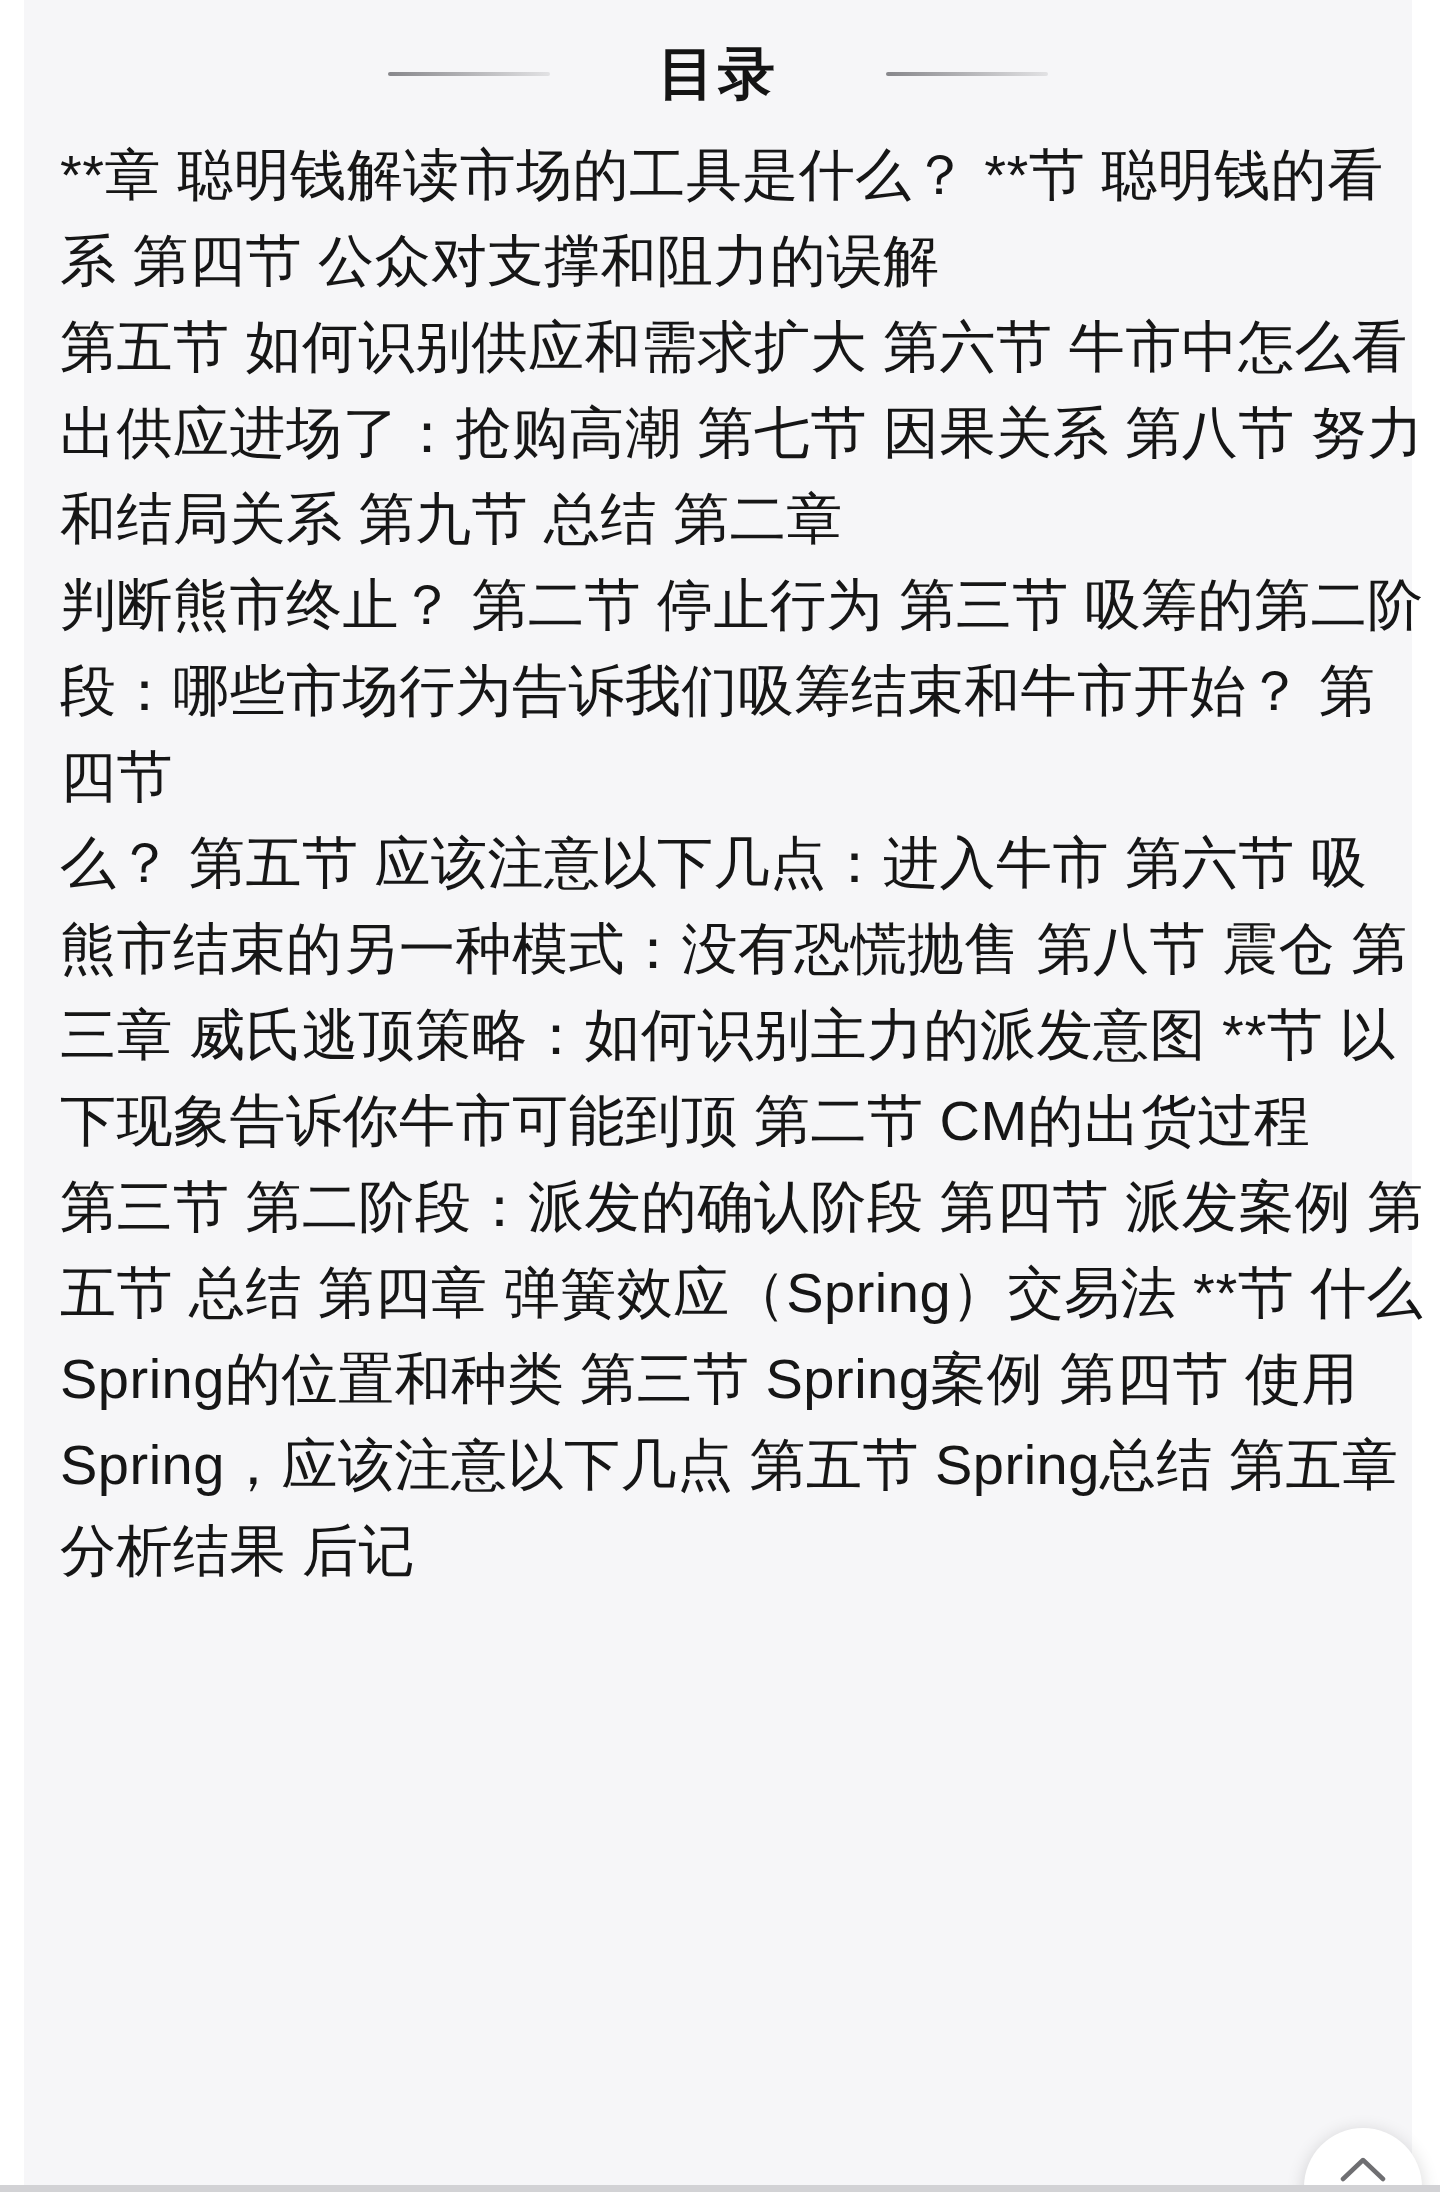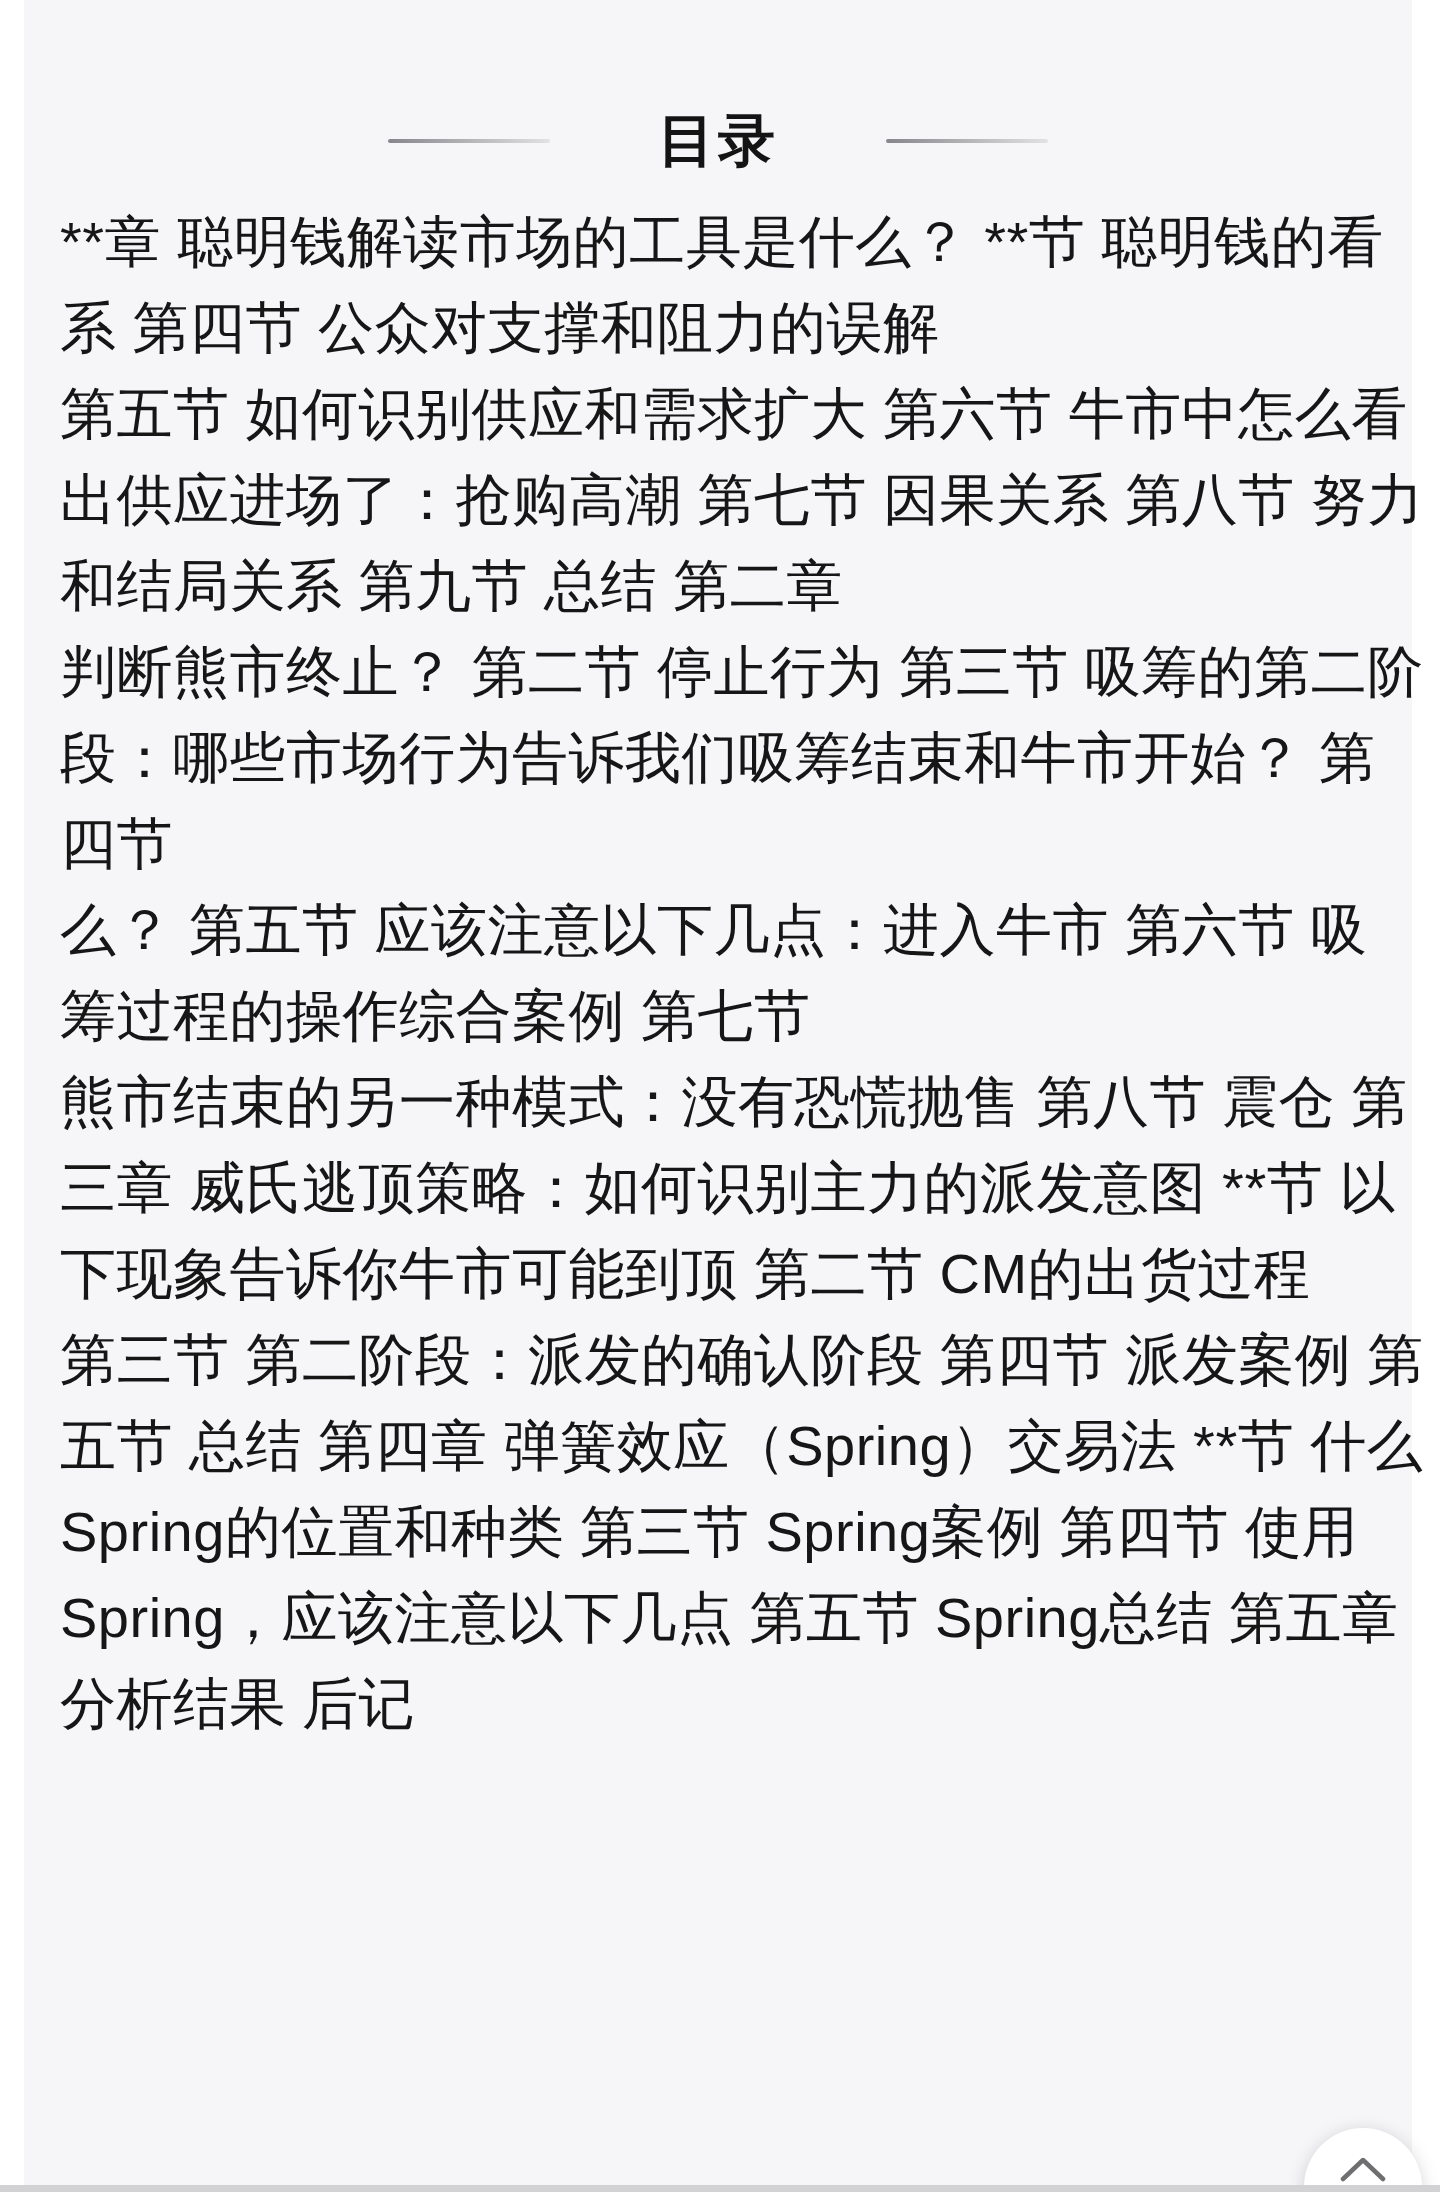--- a/index.html
+++ b/index.html
@@ -13,21 +13,21 @@
   .panel {
     position: absolute;
     left: 24px; right: 28px; top: 0; bottom: 7px;
     background: #f6f6f8;
   }
   .title-row {
     display: flex;
     align-items: center;
     justify-content: center;
     gap: 108px;
-    margin-top: 112px;
+    margin-top: 45px;
   }
   .page-title {
     font-size: 57px;
     line-height: 57px;
     font-weight: 600;
     color: #141414;
     letter-spacing: 3px;
     white-space: nowrap;
   }
   .dash {
@@ -80,21 +80,20 @@
   <div class="toc">
     <div class="toc-line">**章 聪明钱解读市场的工具是什么？ **节 聪明钱的看</div>
     <div class="toc-line">系 第四节 公众对支撑和阻力的误解</div>
     <div class="toc-line">第五节 如何识别供应和需求扩大 第六节 牛市中怎么看</div>
     <div class="toc-line">出供应进场了：抢购高潮 第七节 因果关系 第八节 努力</div>
     <div class="toc-line">和结局关系 第九节 总结 第二章</div>
     <div class="toc-line">判断熊市终止？ 第二节 停止行为 第三节 吸筹的第二阶</div>
     <div class="toc-line">段：哪些市场行为告诉我们吸筹结束和牛市开始？ 第</div>
     <div class="toc-line">四节</div>
     <div class="toc-line">么？ 第五节 应该注意以下几点：进入牛市 第六节 吸</div>
-    <div class="toc-line">筹过程的操作综合案例 第七节</div>
     <div class="toc-line">熊市结束的另一种模式：没有恐慌抛售 第八节 震仓 第</div>
     <div class="toc-line">三章 威氏逃顶策略：如何识别主力的派发意图 **节 以</div>
     <div class="toc-line">下现象告诉你牛市可能到顶 第二节 CM的出货过程</div>
     <div class="toc-line">第三节 第二阶段：派发的确认阶段 第四节 派发案例 第</div>
     <div class="toc-line">五节 总结 第四章 弹簧效应（Spring）交易法 **节 什么</div>
     <div class="toc-line">Spring的位置和种类 第三节 Spring案例 第四节 使用</div>
     <div class="toc-line">Spring，应该注意以下几点 第五节 Spring总结 第五章</div>
     <div class="toc-line">分析结果 后记</div>
   </div>
 

